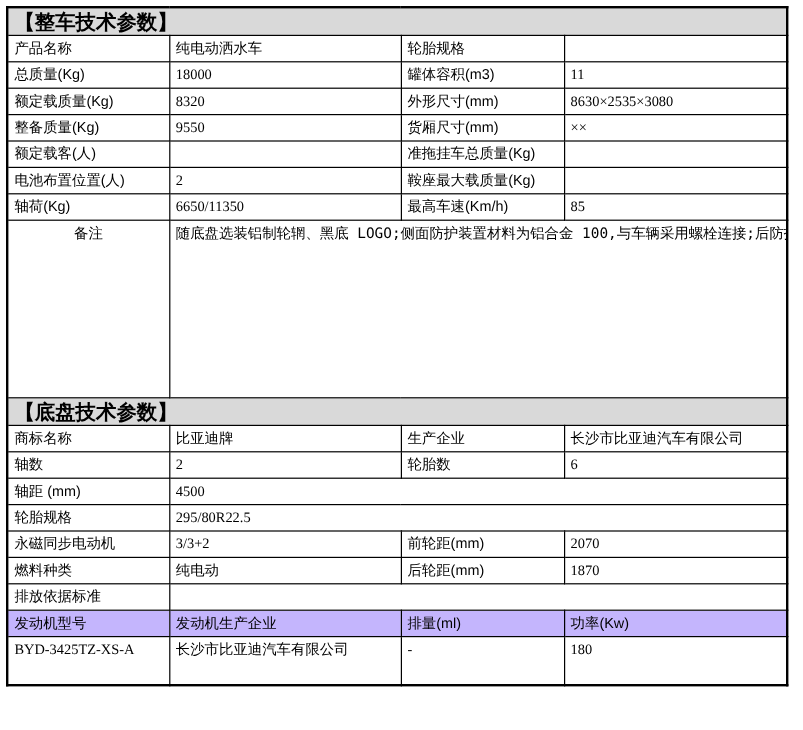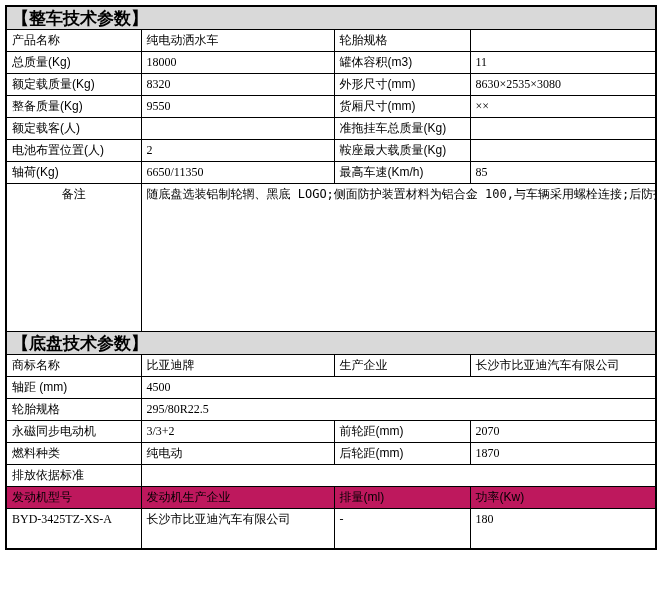--- a/index.html
+++ b/index.html
@@ -7,21 +7,21 @@
         font-family:"Liberation Sans","DejaVu Sans",sans-serif;color:#000;}
   table.spec{position:absolute;left:5px;top:5px;width:650px;border-collapse:collapse;
         table-layout:fixed;border:2px solid #000;}
   table.spec td{border:1px solid #000;padding:0 5px;font-size:12px;line-height:15px;
         height:21px;overflow:hidden;white-space:nowrap;}
   tr.sec td{background:#d9d9d9;font-weight:bold;font-size:17px;height:22px;}
   td.val, td.eng{font-family:Liberation Serif, serif;font-size:12px;}
   tr.remarks td{vertical-align:top;padding-top:3px;height:144px;text-align:center;}
   td.remtext{white-space:normal;word-break:break-all;line-height:23px;
         font-family:"DejaVu Sans Mono","Liberation Mono",monospace;font-size:12px;}
-  tr.enghead td{background:#be185d;height:21px;}
+  tr.enghead td{background:#c4b5fd;height:21px;}
   tr.engrow td{height:36px;vertical-align:top;padding-top:3px;}
 </style>
 </head>
 <body>
 
 <div class="page">
   <table class="spec">
     <colgroup>
       <col style="width:135px">
         <col style="width:193px">
@@ -85,20 +85,26 @@
           <td colspan="4">【底盘技术参数】</td>
         </tr>
 
       <tr>
         <td class="lab">商标名称</td>
         <td class="val">比亚迪牌</td>
         <td class="lab">生产企业</td>
         <td class="val">长沙市比亚迪汽车有限公司</td>
       </tr>
       <tr>
+        <td class="lab">轴数</td>
+        <td class="val">2</td>
+        <td class="lab">轮胎数</td>
+        <td class="val">6</td>
+      </tr>
+      <tr>
         <td class="lab">轴距 (mm)</td>
         <td class="val" colspan="3">4500</td>
       </tr>
       <tr>
         <td class="lab">轮胎规格</td>
         <td class="val" colspan="3">295/80R22.5</td>
       </tr>
       <tr>
         <td class="lab">永磁同步电动机</td>
         <td class="val">3/3+2</td>

